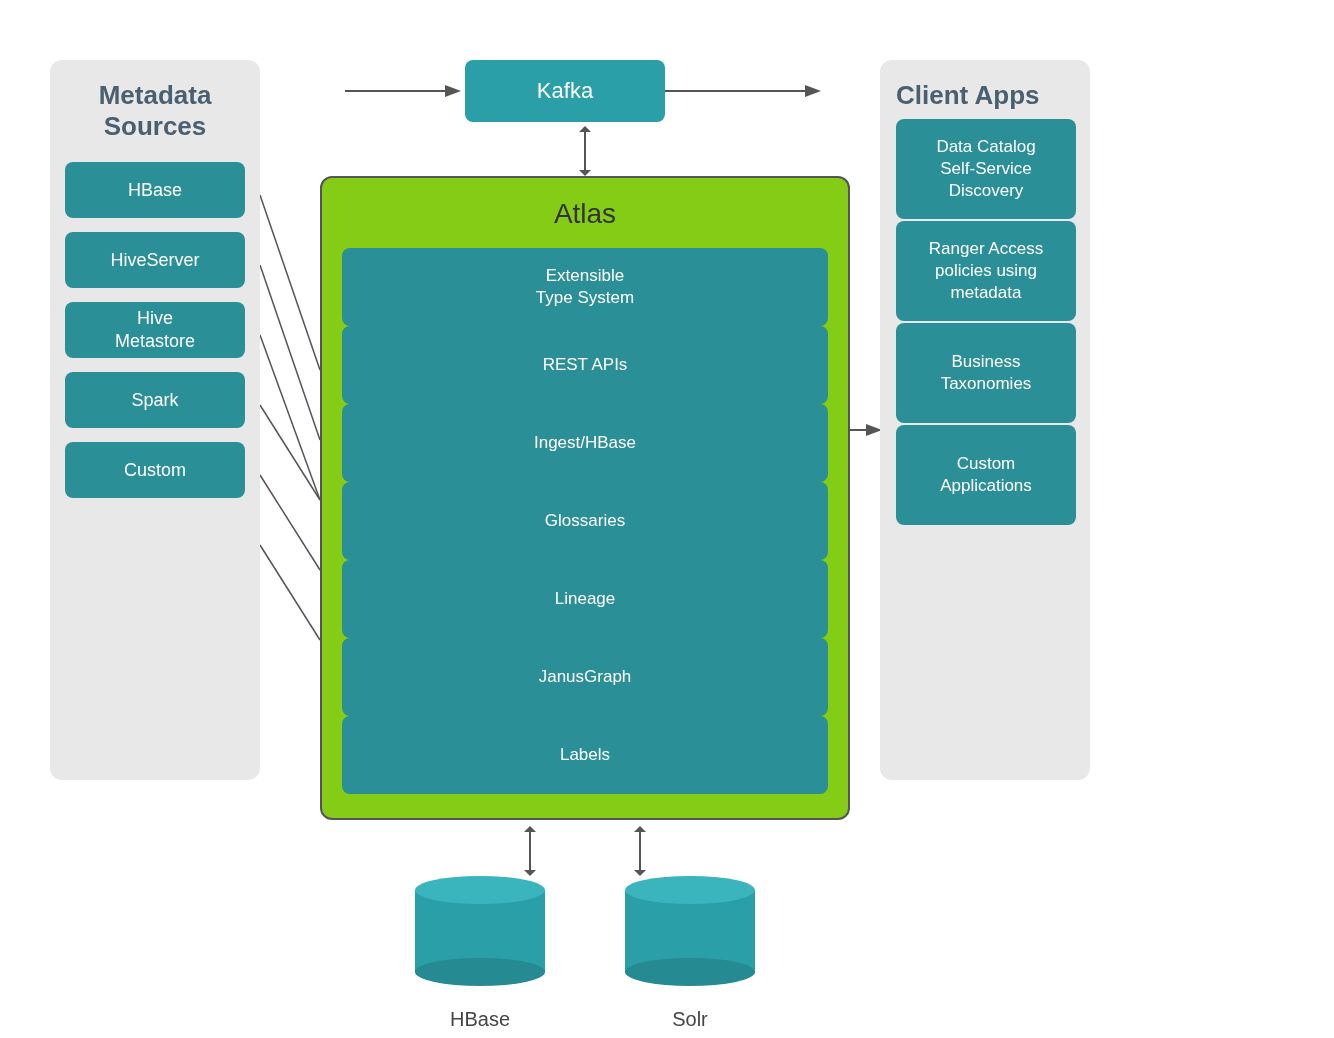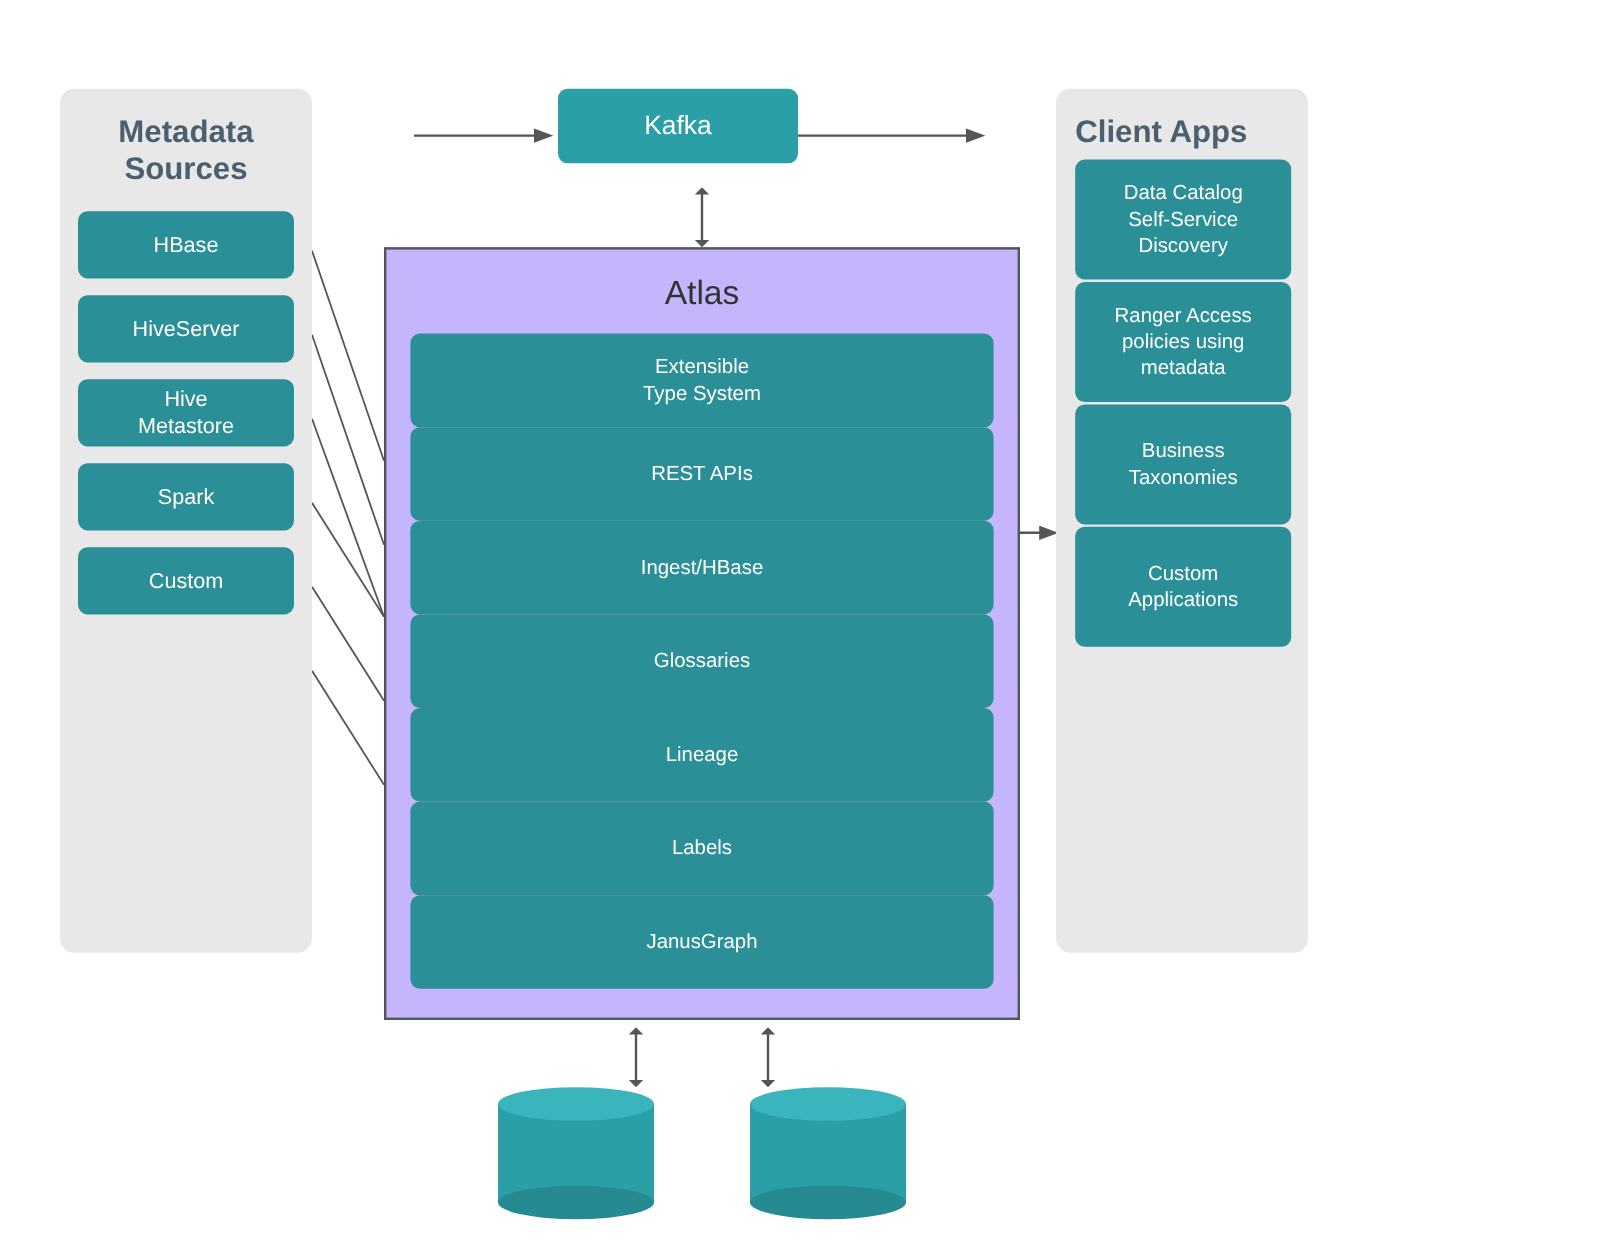--- a/index.html
+++ b/index.html
@@ -12,21 +12,21 @@
       position: relative;
     }
 
     .diagram-container {
       width: 1084px;
       height: 1038px;
       position: relative;
       display: flex;
       align-items: center;
       justify-content: center;
-      padding: 44px 20px;
+      padding: 30px 20px;
     }
 
     
     .teal-box {
       background-color: #2a8f96;
       color: white;
       border-radius: 8px;
       display: flex;
       align-items: center;
       justify-content: center;
@@ -71,30 +71,30 @@
       background-color: #2a9fa8;
       color: white;
       border-radius: 8px;
       width: 200px;
       height: 62px;
       display: flex;
       align-items: center;
       justify-content: center;
       font-size: 22px;
       font-weight: 500;
-      margin-bottom: 16px;
+      margin-bottom: 0;
     }
 
     
     .atlas-container {
       border: 2px solid #555;
-      border-radius: 0;
+      border-radius: 12px;
       padding: 20px 20px 24px 20px;
       width: 530px;
-      background: #c4b5fd;
+      background: #84cc16;
       position: relative;
     }
 
     .atlas-title {
       text-align: center;
       font-size: 28px;
       color: #333;
       font-weight: 500;
       margin-bottom: 18px;
     }
@@ -244,22 +244,22 @@
         </svg>
 
         <div class="atlas-container">
           <div class="atlas-title">Atlas</div>
           <div class="atlas-grid">
             <div class="teal-box">Extensible<br>Type System</div>
             <div class="teal-box">REST APIs</div>
             <div class="teal-box">Ingest/HBase</div>
             <div class="teal-box">Glossaries</div>
             <div class="teal-box">Lineage</div>
+            <div class="teal-box">JanusGraph</div>
             <div class="teal-box">Labels</div>
-            <div class="teal-box">JanusGraph</div>
           </div>
         </div>
 
         <div class="bottom-arrows-row">
           <svg width="30" height="50">
             <line x1="15" y1="4" x2="15" y2="46" stroke="#555" stroke-width="2"></line>
             <polygon points="9,6 21,6 15,0" fill="#555"></polygon>
             <polygon points="9,44 21,44 15,50" fill="#555"></polygon>
           </svg>
           <svg width="30" height="50">

